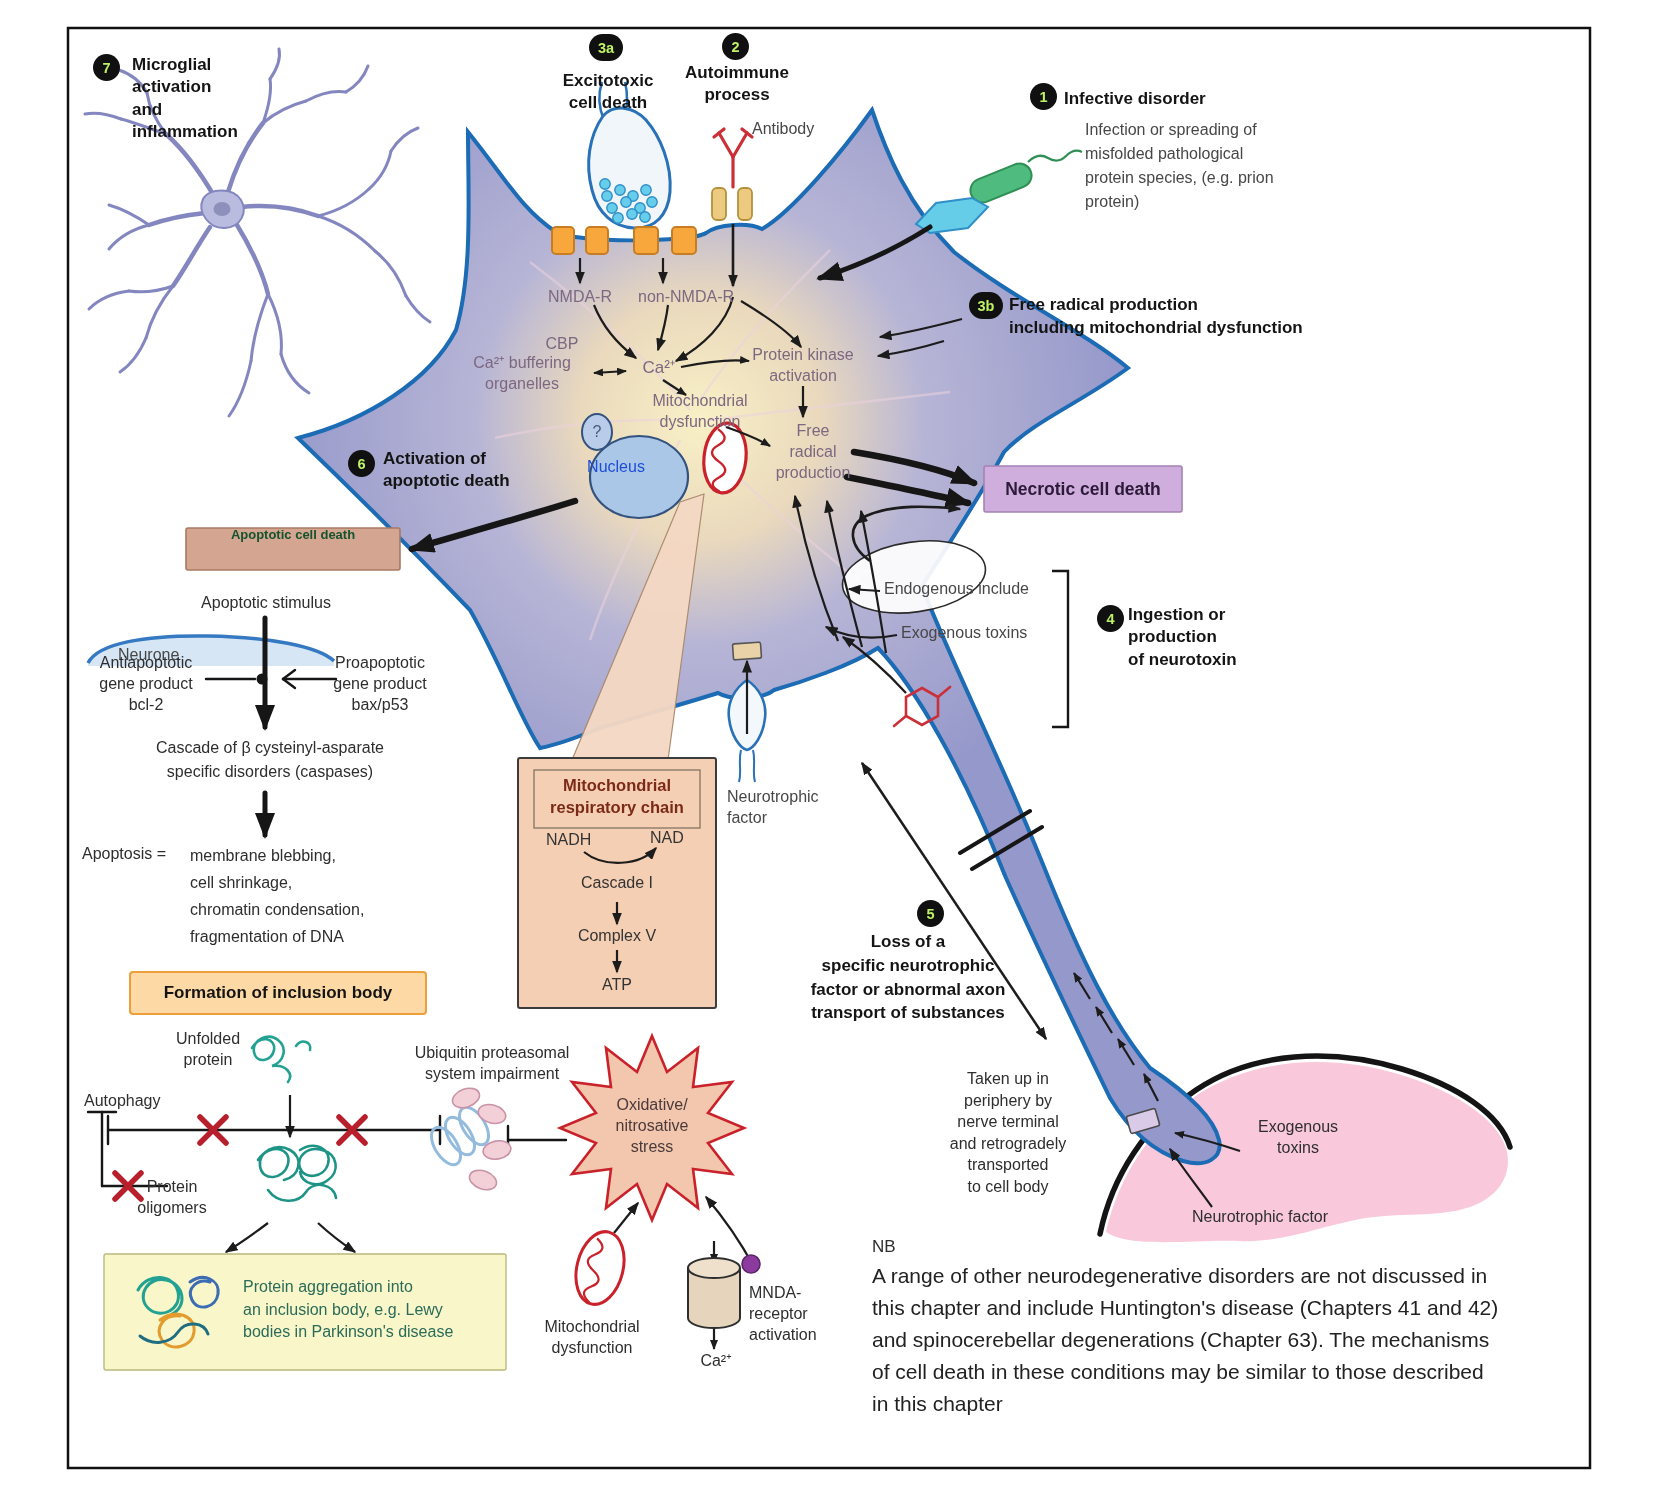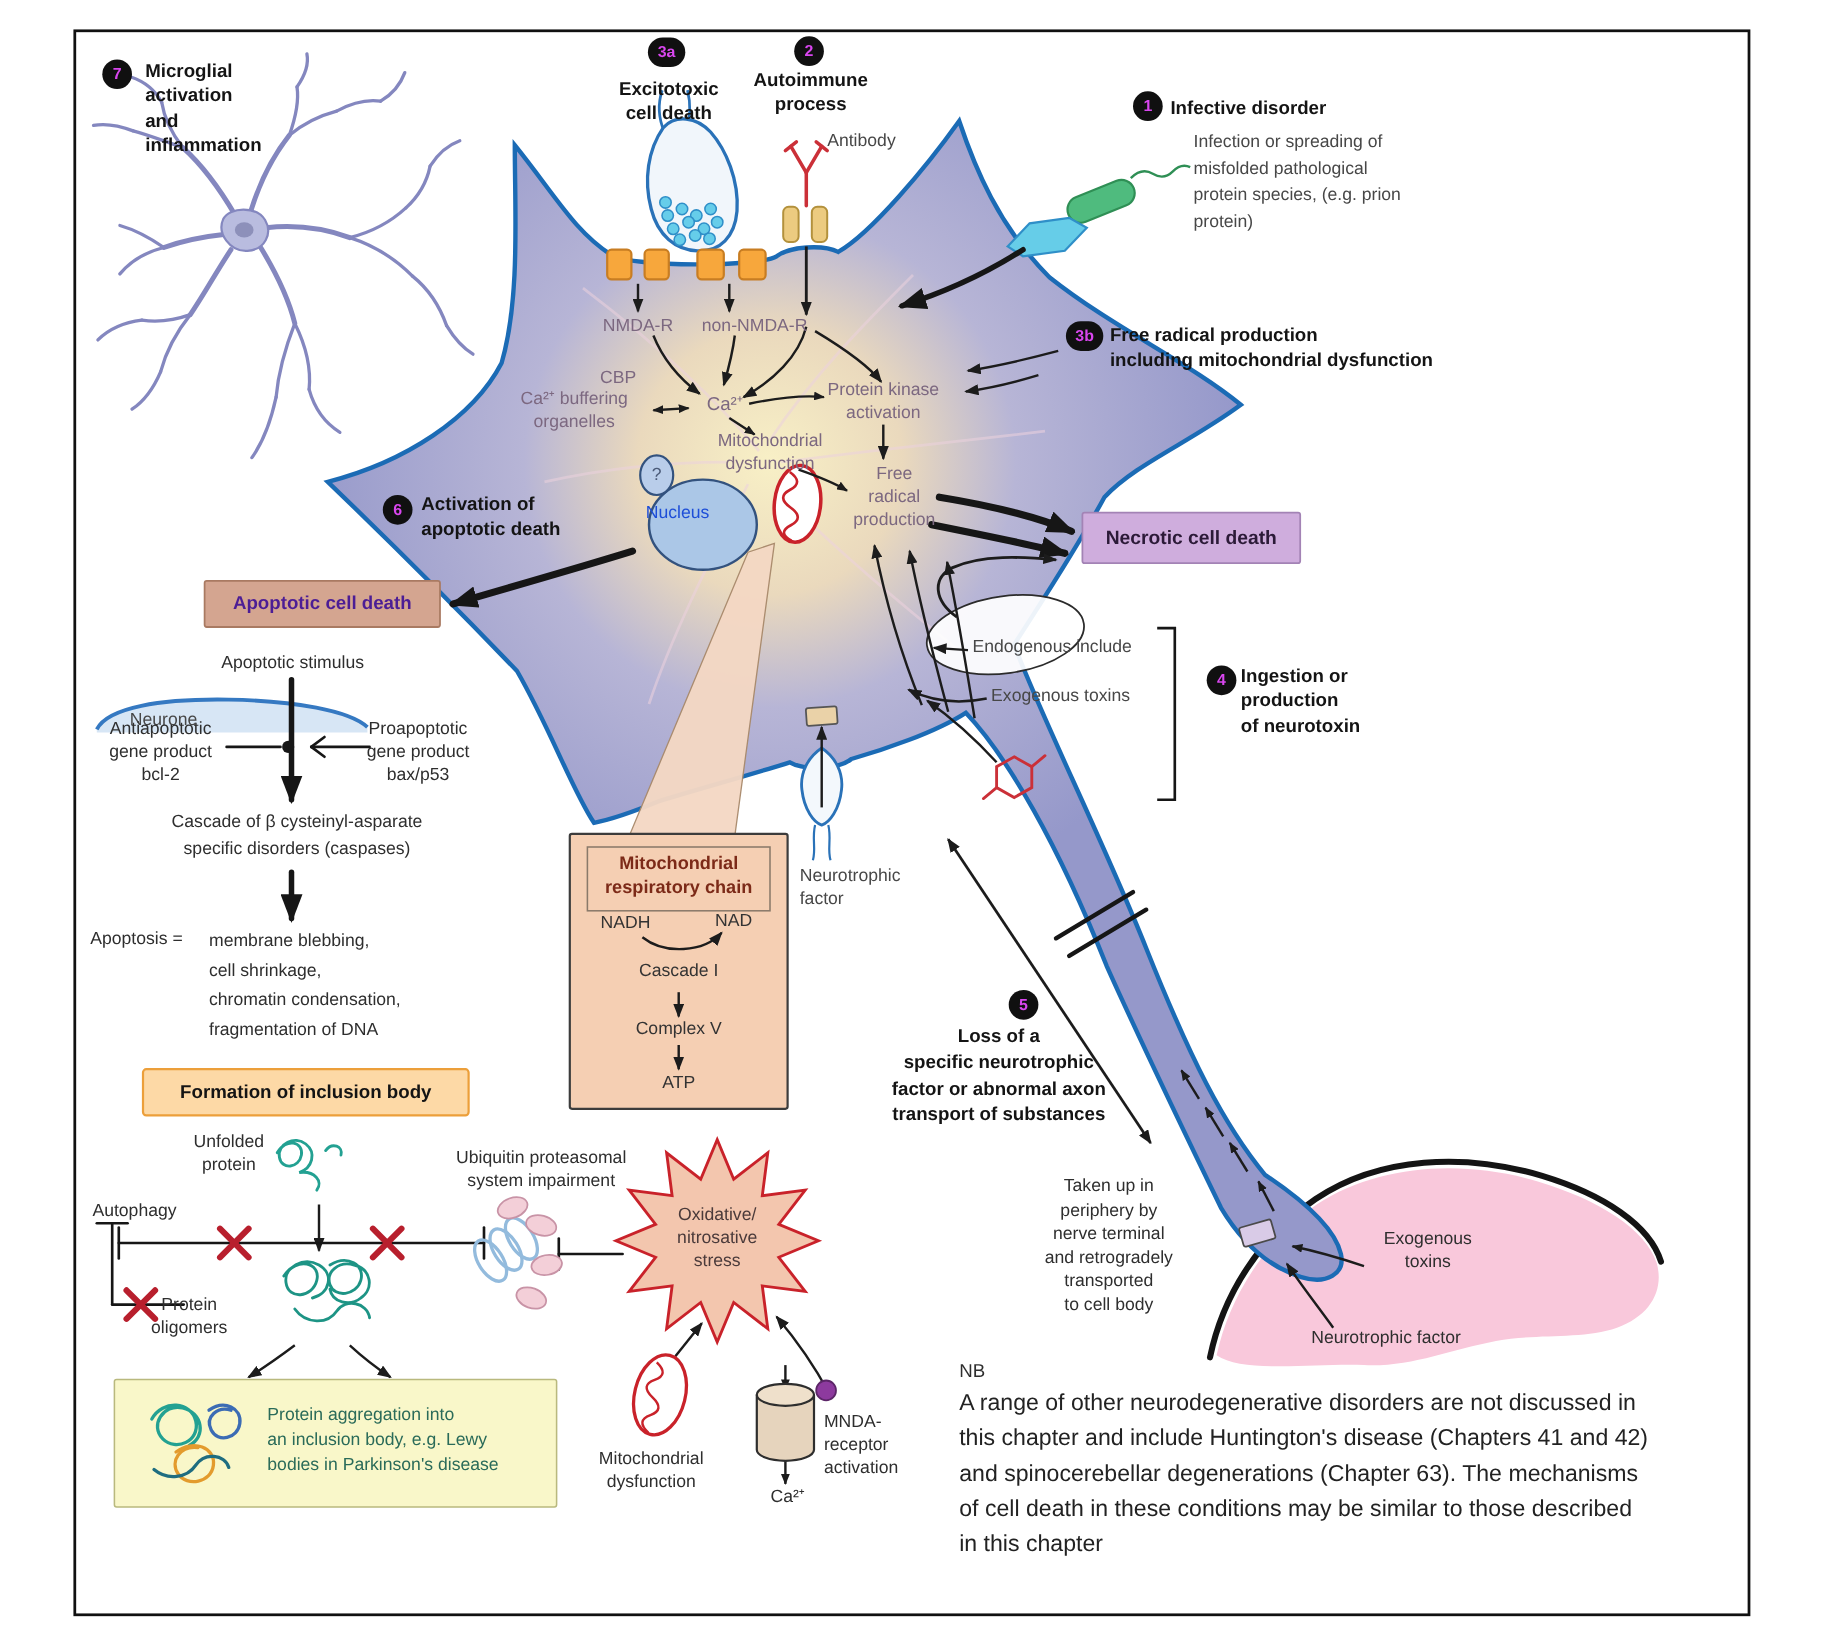--- a/index.html
+++ b/index.html
@@ -9,21 +9,21 @@
   #stage{position:absolute;inset:0}
   svg.bg{position:absolute;left:0;top:0;z-index:1}
   .lbl{position:absolute;z-index:3;white-space:pre-line;font-size:16px;line-height:1.32;color:#2e2e2e}
   .c{transform:translateX(-50%);text-align:center}
   .hd{font-weight:700;color:#141414;font-size:17px}
   .mauve{color:#7c6880}
   .gray{color:#474747}
   .para{line-height:1.52;font-size:21px;color:#222}
   .lh15{line-height:1.5}
   .lh17{line-height:1.68}
-  .badge{position:absolute;z-index:4;background:#101010;color:#d946ef;font-weight:700;
+  .badge{position:absolute;z-index:4;background:#101010;color:#bef264;font-weight:700;
          font-size:14.5px;width:27px;height:27px;border-radius:50%;
          display:flex;align-items:center;justify-content:center}
   .badge.wide{width:34px;border-radius:14px}
 </style>
 </head>
 <body>
 
 <div id="stage">
 
 <svg class="bg" width="1656" height="1497" viewBox="0 0 1656 1497">
@@ -387,21 +387,21 @@
 dysfunction</div>
 <div class="lbl mauve c" style="left:813px;top:420px">Free
 radical
 production</div>
 <div class="lbl c" style="left:597px;top:421px;color:#4a5a78">?</div>
 <div class="lbl c" style="left:616px;top:456px;color:#1d4ed8">Nucleus</div>
 
 <div class="lbl hd" style="left:383px;top:448px">Activation of
 apoptotic death</div>
 <div class="lbl hd c" style="left:1083px;top:478px;font-size:17.5px;color:#2c1a38">Necrotic cell death</div>
-<div class="lbl hd c" style="left:293px;top:538px;font-size:17px;color:#4c1d95">Apoptotic cell death</div>
+<div class="lbl hd c" style="left:293px;top:526px;font-size:13px;color:#14532d">Apoptotic cell death</div>
 
 <div class="lbl c" style="left:266px;top:592px">Apoptotic stimulus</div>
 <div class="lbl gray" style="left:118px;top:644px">Neurone</div>
 <div class="lbl c" style="left:146px;top:652px">Antiapoptotic
 gene product
 bcl-2</div>
 <div class="lbl c" style="left:380px;top:652px">Proapoptotic
 gene product
 bax/p53</div>
 <div class="lbl c lh15" style="left:270px;top:736px">Cascade of β cysteinyl-asparate

